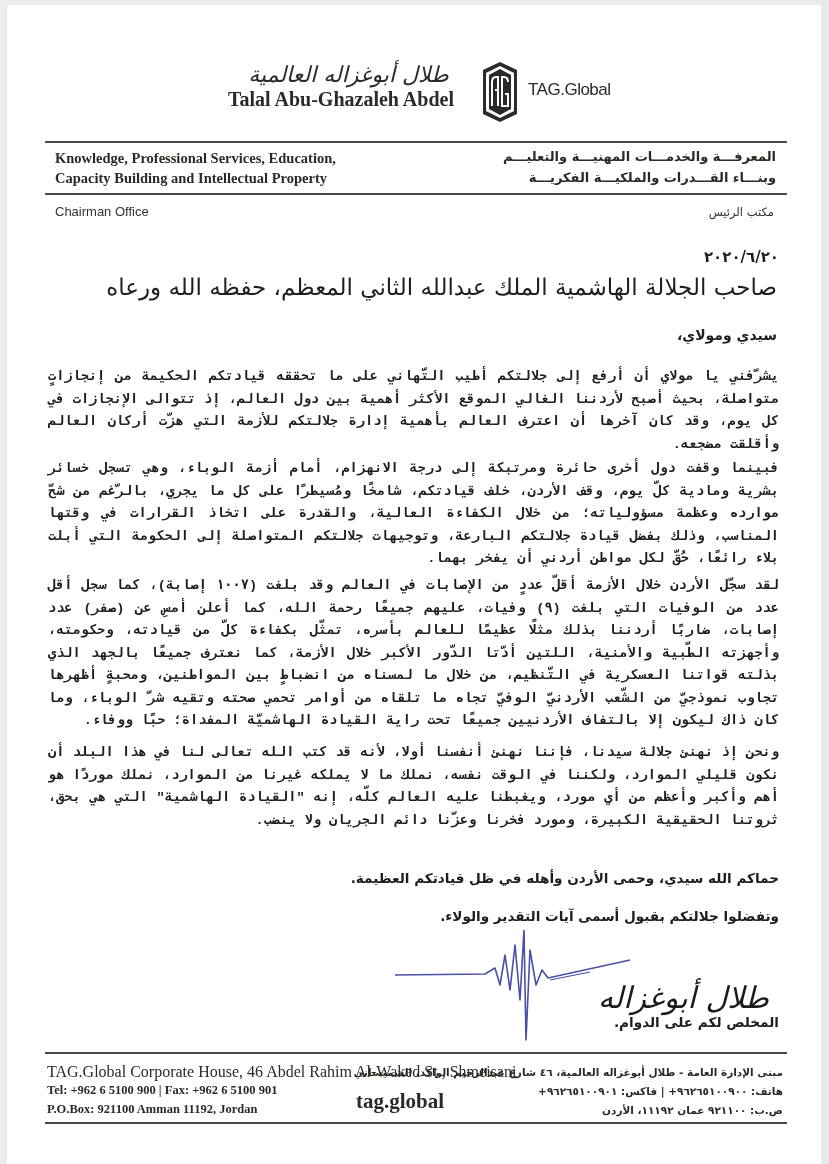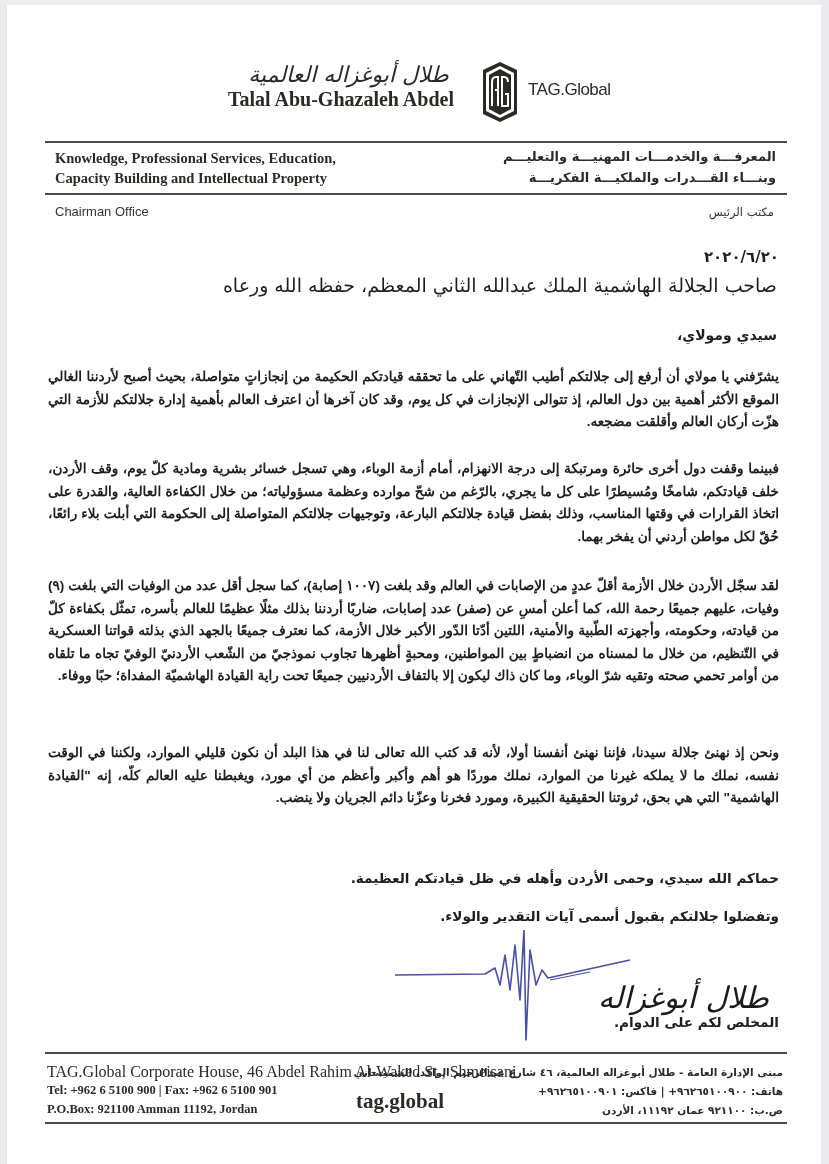--- a/index.html
+++ b/index.html
@@ -52,30 +52,30 @@
       position: absolute; right: 55px; top: 205px; direction: rtl;
       font-family: "DejaVu Sans", sans-serif; font-size: 11.5px; color: #333;
     }
     
     .date {
       position: absolute; right: 50px; top: 248px; direction: rtl;
       font-family: "DejaVu Sans", sans-serif; font-weight: bold; font-size: 15px; color: #1e1e1e; letter-spacing: 2px;
     }
     .addressee {
       position: absolute; right: 52px; top: 274px; direction: rtl; text-align: right;
-      font-family: "DejaVu Serif", serif; font-size: 19px; color: #1e1e1e; white-space: nowrap;
+      font-family: "DejaVu Serif", serif; font-size: 23px; color: #1e1e1e; white-space: nowrap;
     }
     .salutation {
       position: absolute; right: 52px; top: 327px; direction: rtl;
       font-family: "DejaVu Sans", sans-serif; font-weight: bold; font-size: 14px; color: #1e1e1e;
     }
     .para {
       position: absolute; left: 48px; right: 50px; direction: rtl; text-align: justify;
       text-align-last: right;
-      font-family: Liberation Sans, sans-serif; font-weight: bold; font-size: 13.6px; line-height: 22.5px; color: #1e1e1e;
+      font-family: Liberation Mono, monospace; font-weight: bold; font-size: 13.6px; line-height: 22.5px; color: #1e1e1e;
     }
     .p1 { top: 366px; }
     .p2 { top: 458px; }
     .p3 { top: 575px; }
     .p4 { top: 742px; }
     .closing {
       position: absolute; right: 50px; direction: rtl; text-align: right;
       font-family: "DejaVu Sans", sans-serif; font-weight: bold; font-size: 13.6px; color: #1e1e1e;
     }
     .c1 { top: 870px; }

